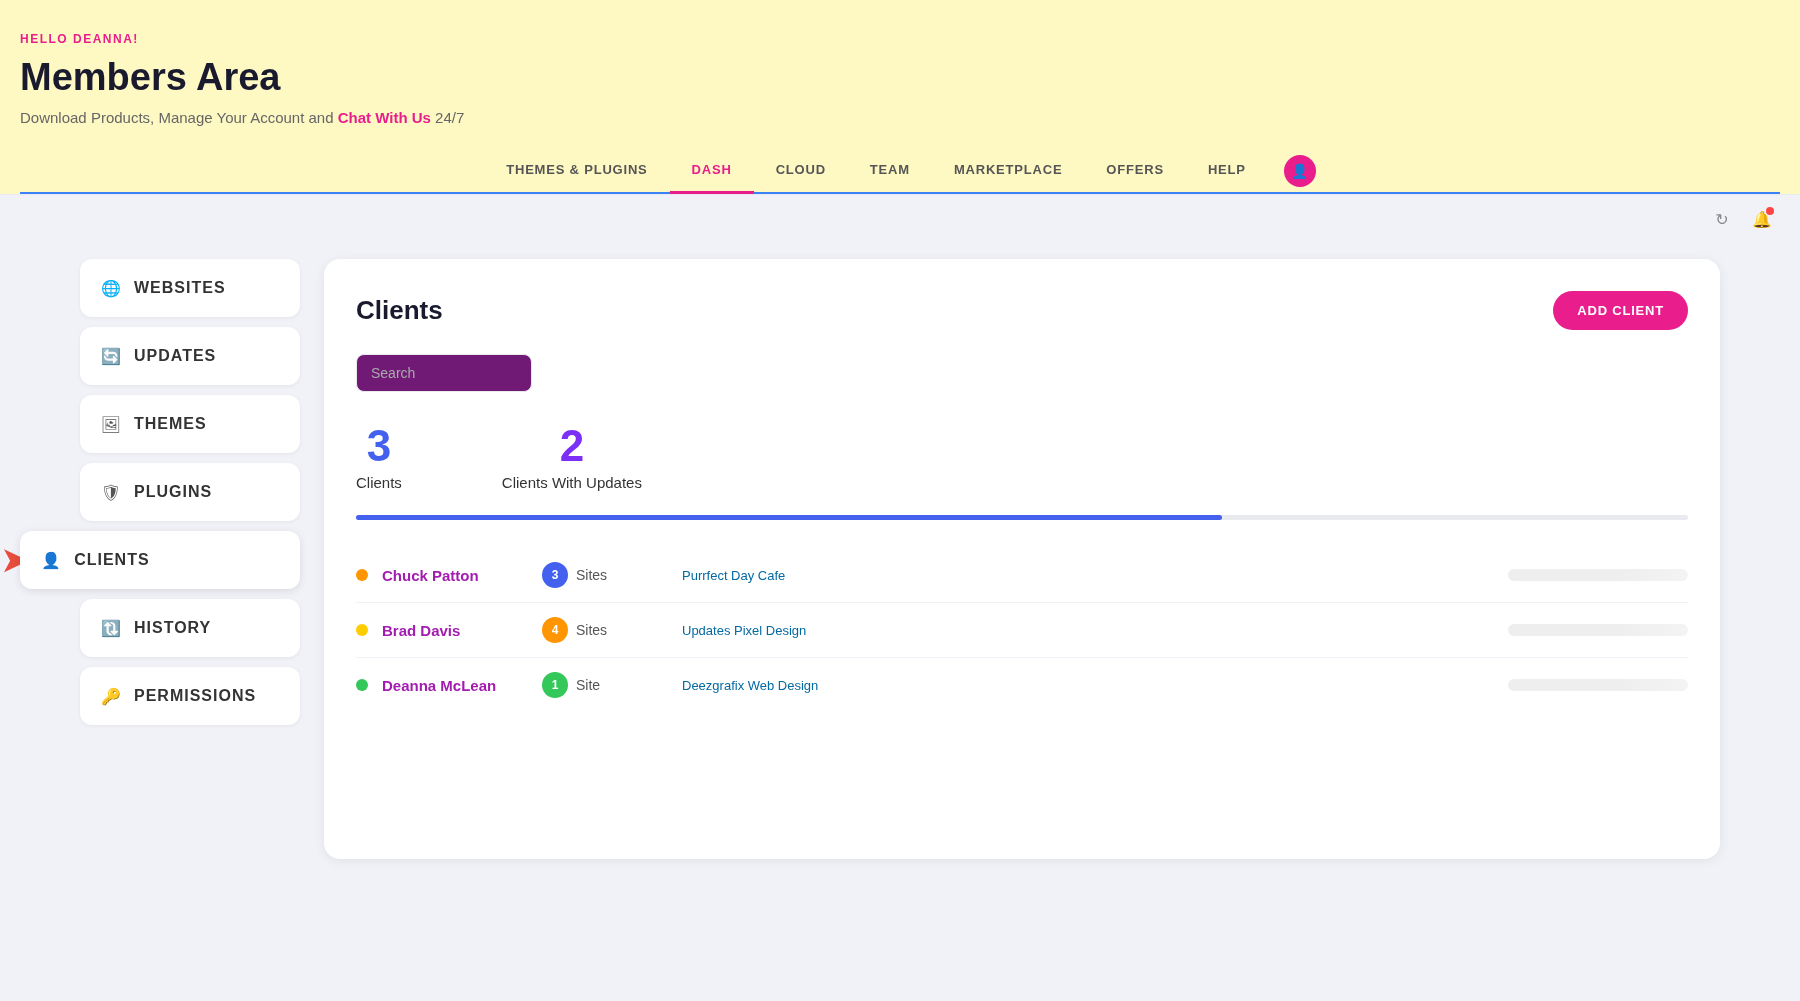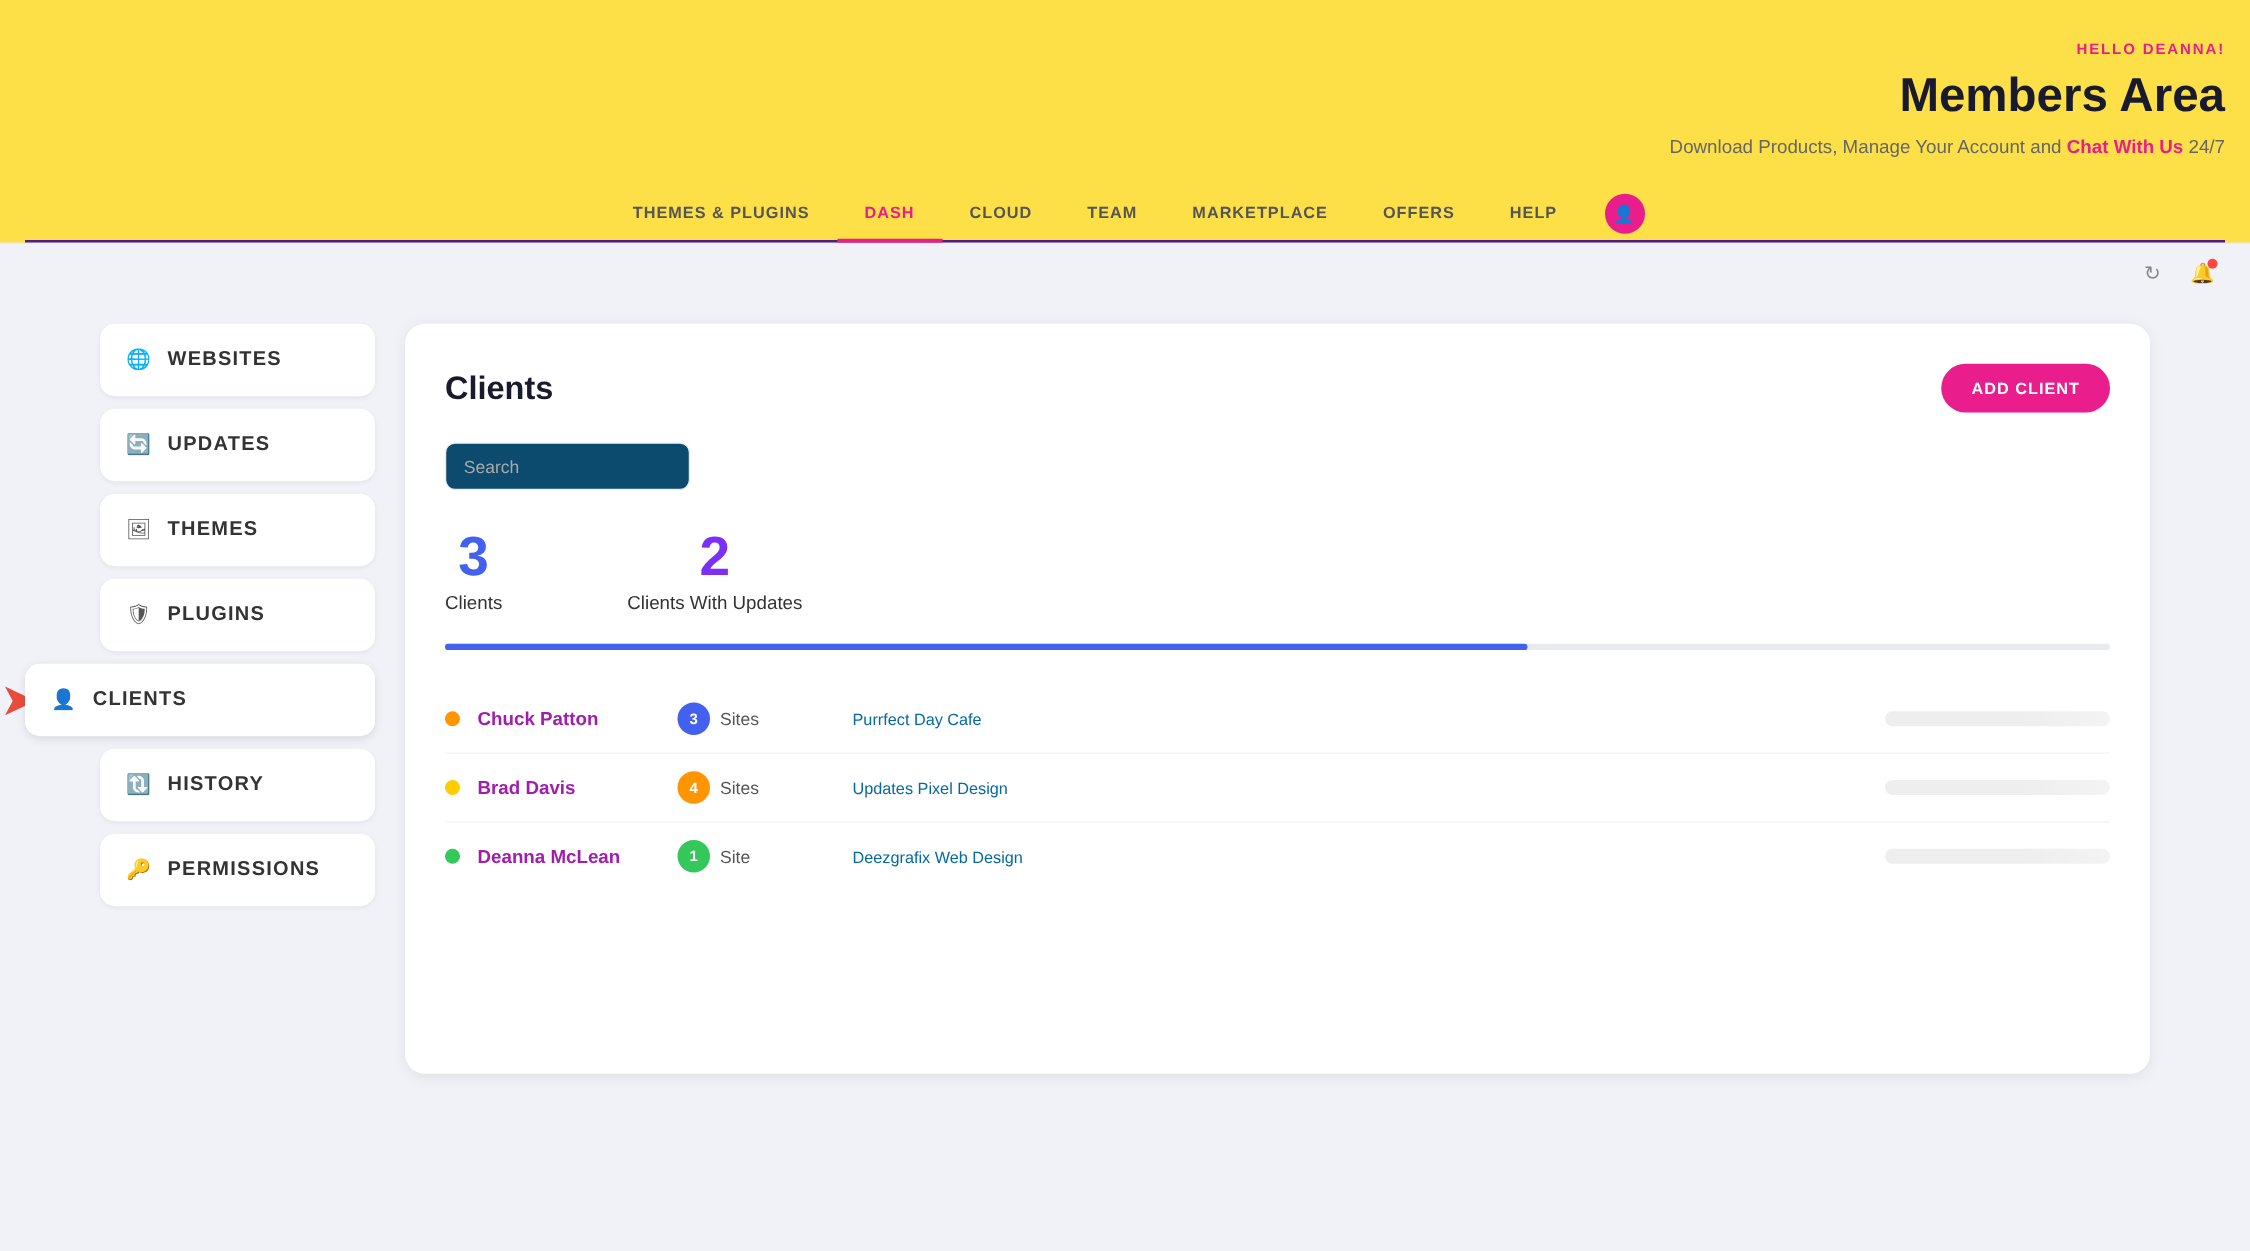--- a/index.html
+++ b/index.html
@@ -1,26 +1,26 @@
 <!DOCTYPE html>
 <html><head>
   <meta charset="utf-8">
   <style>
     * { box-sizing: border-box; margin: 0; padding: 0; }
     body { font-family: -apple-system, BlinkMacSystemFont, 'Segoe UI', sans-serif; background: #f0f2f7; min-height: 1001px; }
 
     
-    .header { background: #fde047; text-align: right; padding: 32px 20px 0; border-bottom: 1px solid #e8eaf0; }
+    .header { background: #fef9c3; text-align: left; padding: 32px 20px 0; border-bottom: 1px solid #e8eaf0; }
     .hello-text { color: #e91e8c; font-size: 12px; font-weight: 700; letter-spacing: 1.5px; text-transform: uppercase; margin-bottom: 10px; }
     .members-title { font-size: 38px; font-weight: 700; color: #1a1a2e; margin-bottom: 10px; }
     .subtitle { font-size: 15px; color: #666; margin-bottom: 24px; }
     .subtitle .chat-link { color: #e91e8c; font-weight: 600; text-decoration: none; }
 
     
-    .nav-tabs { display: flex; justify-content: center; align-items: center; gap: 0; border-bottom: 2px solid #4c1d95; }
+    .nav-tabs { display: flex; justify-content: center; align-items: center; gap: 0; border-bottom: 2px solid #3b82f6; }
     .nav-tab { padding: 12px 22px 14px; font-size: 13px; font-weight: 600; letter-spacing: 0.8px; text-transform: uppercase; color: #555; cursor: pointer; border-bottom: 3px solid transparent; margin-bottom: -2px; text-decoration: none; }
     .nav-tab.active { color: #e91e8c; border-bottom-color: #e91e8c; }
     .nav-avatar { width: 32px; height: 32px; border-radius: 50%; background: #e91e8c; display: flex; align-items: center; justify-content: center; color: #fff; font-size: 14px; margin-left: 16px; cursor: pointer; }
 
     
     .toolbar-row { display: flex; justify-content: flex-end; padding: 10px 24px; gap: 12px; background: #f0f2f7; }
     .toolbar-icon { width: 28px; height: 28px; display: flex; align-items: center; justify-content: center; cursor: pointer; color: #888; font-size: 16px; position: relative; }
     .notif-dot { width: 8px; height: 8px; background: #ff4444; border-radius: 50%; position: absolute; top: 2px; right: 2px; }
 
     
@@ -37,21 +37,21 @@
 
     
     .content { flex: 1; background: #fff; border-radius: 16px; padding: 32px; box-shadow: 0 2px 12px rgba(0,0,0,0.07); min-height: 600px; }
 
     
     .content-header { display: flex; justify-content: space-between; align-items: center; margin-bottom: 24px; }
     .content-title { font-size: 26px; font-weight: 700; color: #1a1a2e; }
     .add-client-btn { background: #e91e8c; color: #fff; border: none; border-radius: 30px; padding: 12px 24px; font-size: 13px; font-weight: 700; letter-spacing: 0.8px; text-transform: uppercase; cursor: pointer; white-space: nowrap; }
 
     
-    .search-input { width: 196px; padding: 10px 14px; border: 1px solid #e8eaf0; border-radius: 8px; font-size: 14px; color: #999; background: #0c4a6e; outline: none; }
+    .search-input { width: 176px; padding: 10px 14px; border: 1px solid #e8eaf0; border-radius: 8px; font-size: 14px; color: #999; background: #701a75; outline: none; }
     .search-input::placeholder { color: #aaa; }
 
     
     .stats-row { display: flex; justify-content: flex-start; gap: 100px; margin: 32px 0 24px; }
     .stat-item { text-align: center; }
     .stat-number { font-size: 44px; font-weight: 700; line-height: 1; margin-bottom: 6px; }
     .stat-number.blue { color: #4361ee; }
     .stat-number.purple { color: #7b2ff7; }
     .stat-label { font-size: 15px; font-weight: 500; color: #333; }
 

